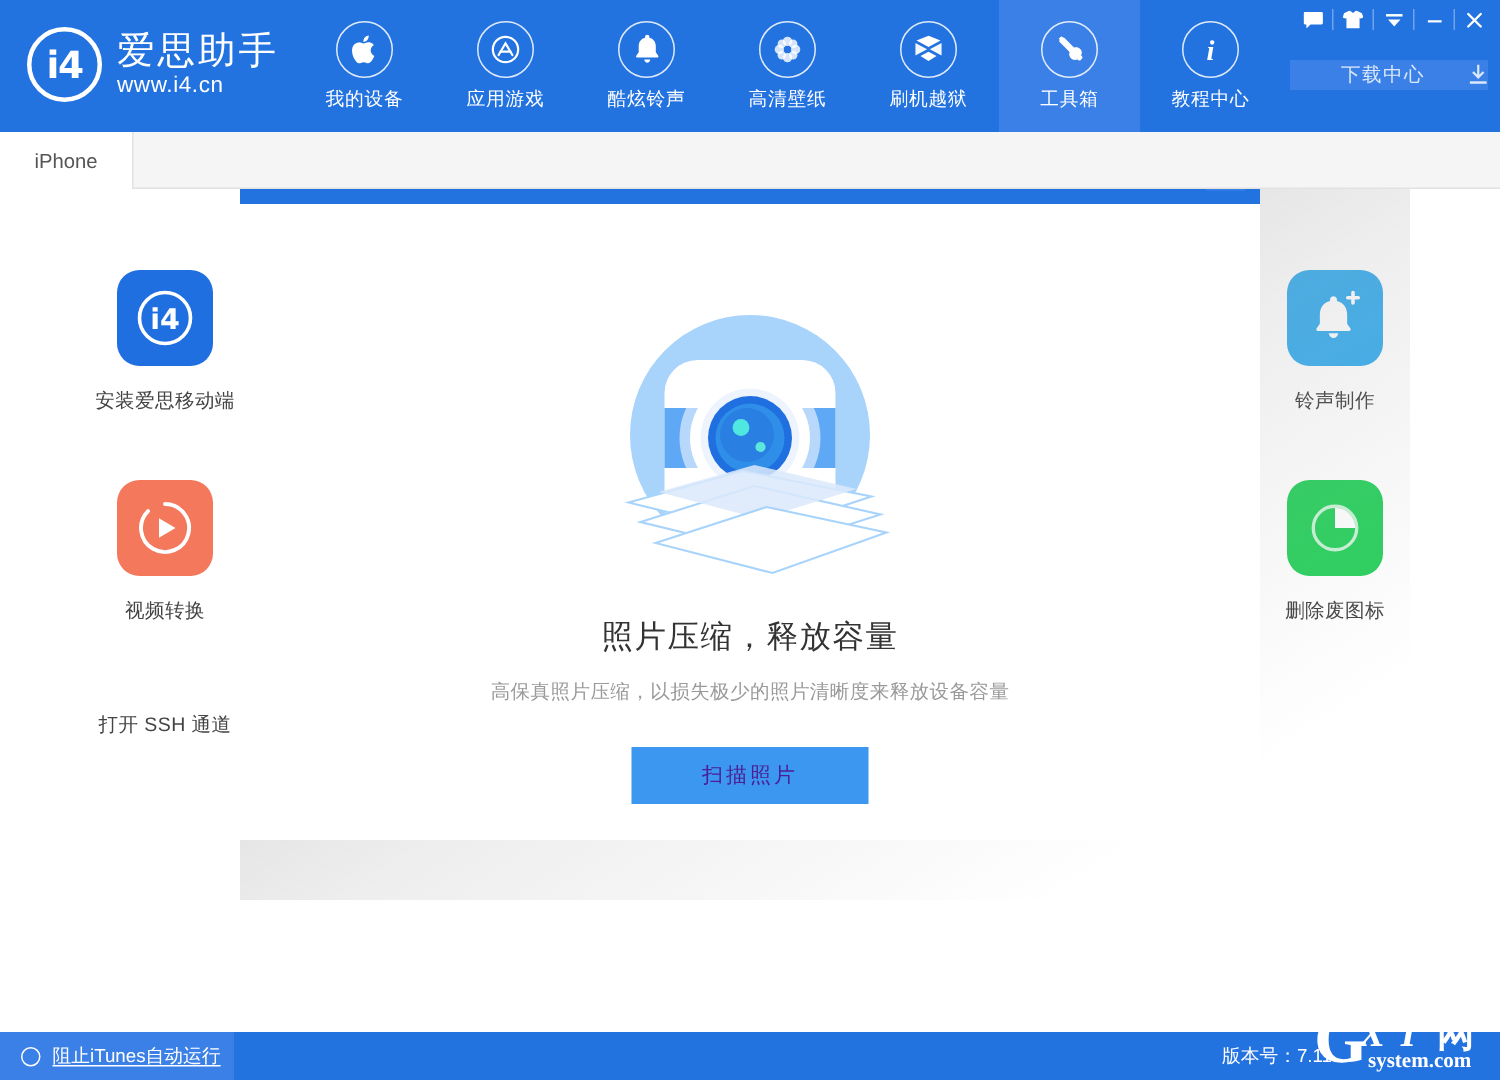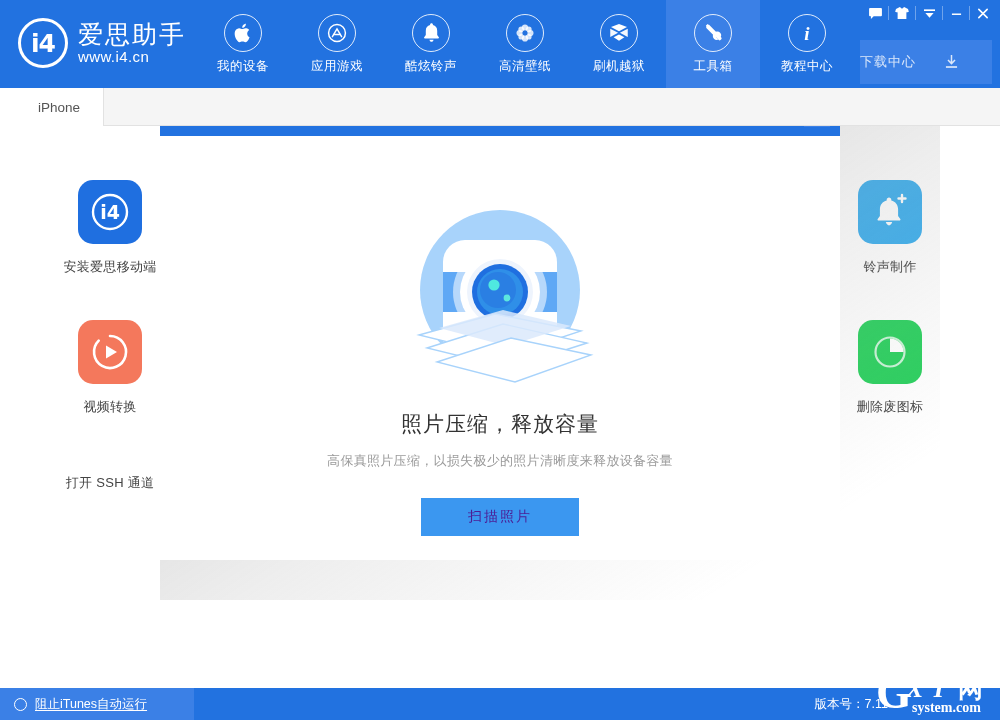--- a/index.html
+++ b/index.html
@@ -77,36 +77,35 @@
     display: flex; align-items: center; justify-content: center;
     color: #ffffff; cursor: pointer;
   }
   .winbtn svg { display:block; }
   .winbtn-sep {
     width: 1px; height: 14px; background: rgba(255,255,255,0.35);
   }
 
   .dl-btn {
     position: absolute; right: 8px; top: 40px;
-    width: 132px; height: 44px;
+    width: 132px; height: 20px;
     background: #3b80e6;
-    display: flex; align-items: center; justify-content: flex-start;
+    display: flex; align-items: center; justify-content: flex-end;
     color: #dbe7fa; font-size: 13px; letter-spacing: 1px;
     cursor: pointer;
     gap: 21px;
   }
   .dl-btn .dl-ico { margin-left: 8px; display:flex; }
 
   
   .tabbar {
     position: absolute; left: 0; top: 88px;
     width: 795px; height: 38px;
     background: #14532d;
     border-bottom: 1px solid #e2e2e2;
-    margin-left: 15px;
   }
   .tab {
     position: absolute; left: 0; top: 0;
     width: 88px; height: 38px;
     display: flex; align-items: center; justify-content: center;
     font-size: 13.5px; color: #555; cursor: pointer;
     background: #ffffff;
   }
   .tab-rest {
     position: absolute; left: 88px; top: 0;
@@ -194,21 +193,21 @@
   }
 
   
   .statusbar {
     position: absolute; left: 0; bottom: 0;
     width: 1000px; height: 32px;
     background: #2272e0;
   }
   .status-left {
     position: absolute; left: 0; top: 0;
-    width: 194px; height: 32px;
+    width: 156px; height: 32px;
     background: #3b80e6;
     display: flex; align-items: center;
   }
   .status-radio {
     width: 13px; height: 13px; border-radius: 50%;
     border: 1.6px solid #ffffff; margin-left: 14px; flex: none;
     cursor: pointer;
   }
   .status-left-text {
     color: #ffffff; font-size: 12.5px; margin-left: 8px;

